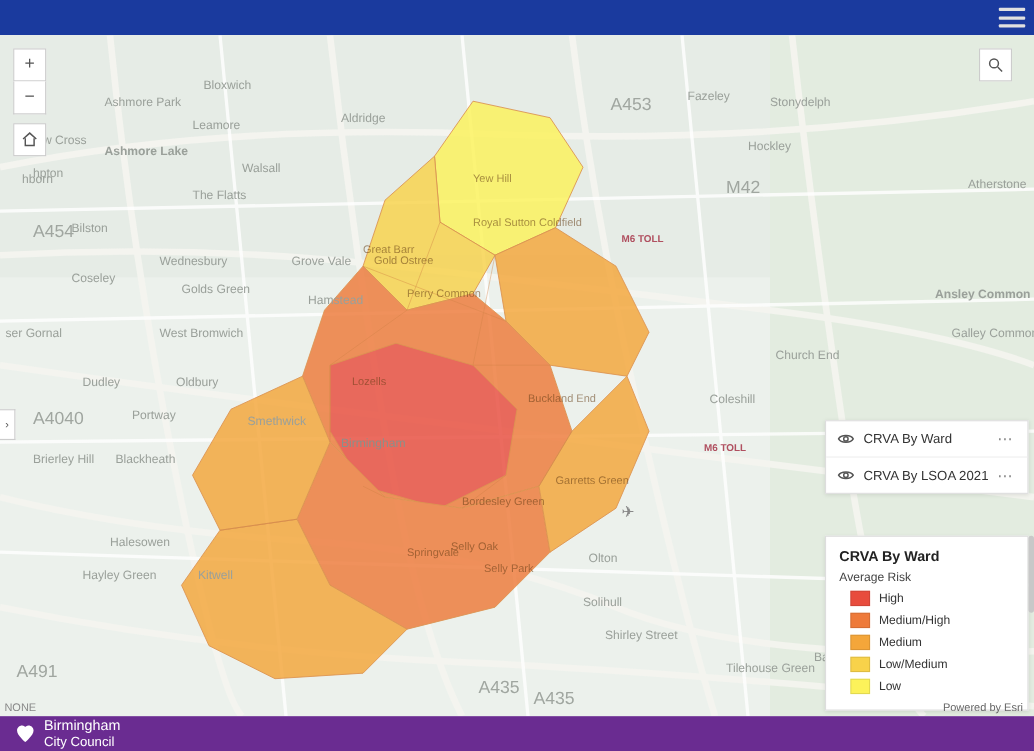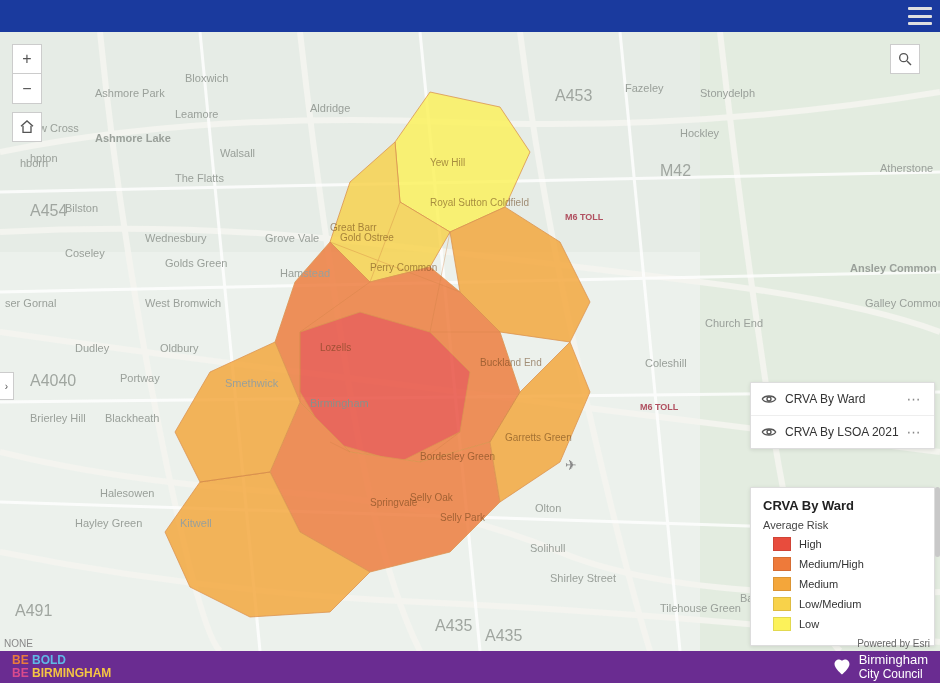--- a/index.html
+++ b/index.html
@@ -276,24 +276,20 @@
     </div>
     <div class="legend-scroll">
       <div class="legend-thumb"></div>
     </div>
 
     <div class="attribution">Powered by Esri</div>
     <div class="scale-label">NONE</div>
   </div>
 
   <div class="footer">
-    <div class="footer-left">
-      <div class="line1"><span class="be">BE</span> <span class="bold">BOLD</span></div>
-      <div class="line2"><span class="be">BE</span> <span class="birm">BIRMINGHAM</span></div>
-    </div>
     <div class="footer-right">
       <svg class="heart-icon" viewBox="0 0 24 24" fill="#fff">
           <path d="M12 21 C12 21 3 14 3 8.5 C3 5.5 5.5 3 8.5 3 C10.4 3 12 4.5 12 4.5 C12 4.5 13.6 3 15.5 3 C18.5 3 21 5.5 21 8.5 C21 14 12 21 12 21 Z"></path>
         </svg>
       <div class="brand-text">
         <div class="l1">Birmingham</div>
         <div class="l2">City Council</div>
       </div>
     </div>
   </div>

